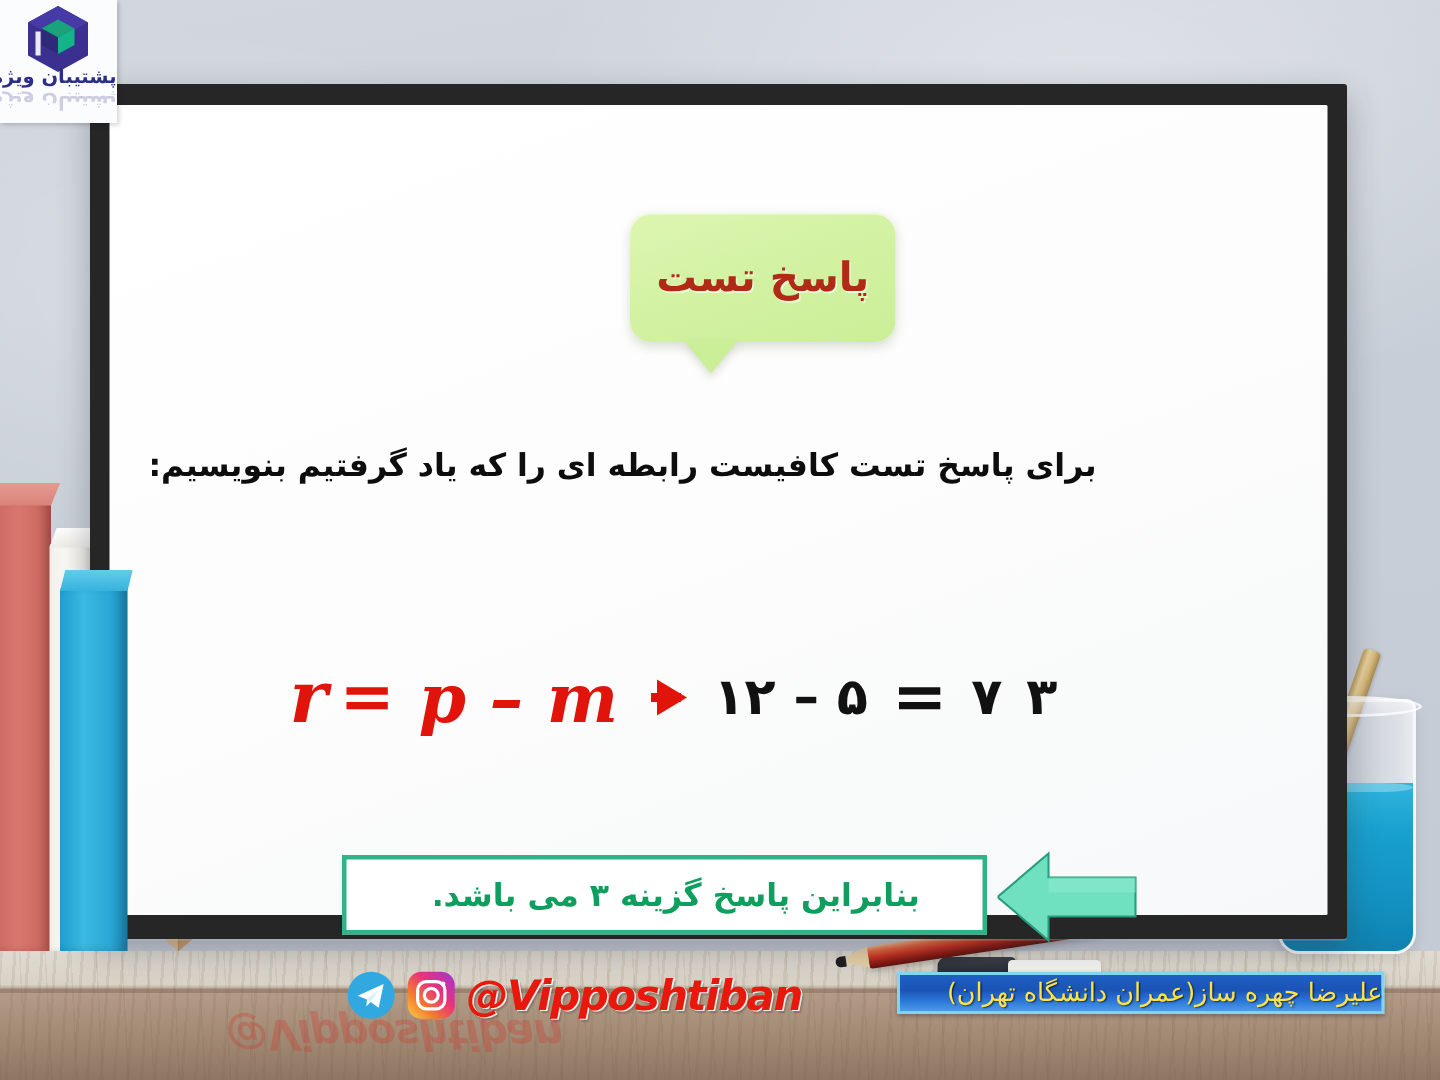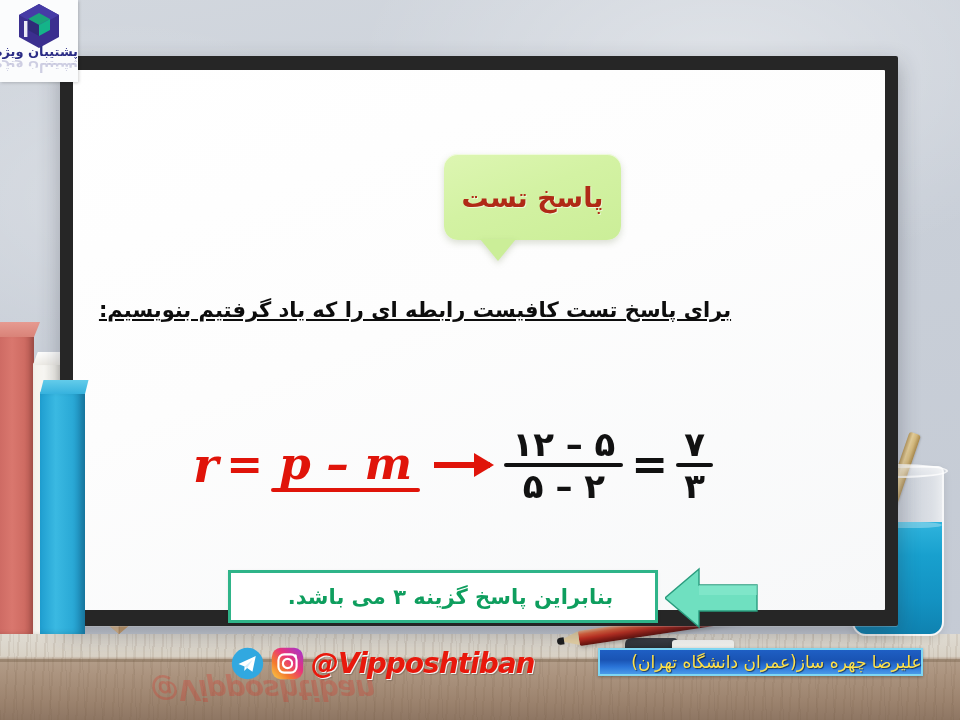--- a/index.html
+++ b/index.html
@@ -67,25 +67,24 @@
   }
   .logo-refl {
     position: absolute; left: 0; right: 0; top: 60px;
     text-align: center; font-size: 13px; font-weight: bold;
     color: rgba(44,45,134,.22); white-space: nowrap;
     transform: scaleY(-1);
   }
 
   
   .callout {
-    position: absolute; left: 347px; top: 84px; width: 177px; height: 86px;
+    position: absolute; left: 347px; top: 72px; width: 177px; height: 86px;
     background: linear-gradient(160deg, #ddf6b2 0%, #d3f2a3 45%, #cbee98 100%);
     border-radius: 14px;
     box-shadow: 0 3px 7px rgba(90,110,60,.22), inset 0 1px 0 rgba(255,255,255,.6);
-    margin-left: 24px;
   }
   .callout-tail {
     position: absolute; left: 36px; top: 85px; width: 0; height: 0;
     border-left: 18px solid transparent;
     border-right: 18px solid transparent;
     border-top: 22px solid #cbee98;
     filter: drop-shadow(0 3px 3px rgba(90,110,60,.22));
   }
   .callout-label {
     position: absolute; inset: 0;
@@ -94,39 +93,38 @@
     text-shadow: 1px 1px 0 rgba(255,255,255,.55);
     direction: rtl;
   }
 
   
   .prompt {
     position: absolute; right: 150px; top: 228px; width: 640px;
     text-align: center; direction: rtl;
     font-size: 21px; font-weight: bold; color: #0d0d0d;
     letter-spacing: -.2px;
-    text-decoration: underline;
   }
 
   
   .formula {
     position: absolute; left: 120px; top: 330px; width: 520px; height: 130px;
     display: flex; align-items: center; justify-content: flex-start;
     direction: ltr; gap: 4px;
   }
   .sym {
     font-family: "DejaVu Serif", "Liberation Serif", serif;
     font-style: italic; font-weight: bold; line-height: 1;
   }
   .red { color: #e0140a; }
   .blk { color: #111111; }
   .lhs { font-size: 48px; }
   .eq  { font-size: 44px; margin: 0 4px; }
 
-  .frac { display: inline-flex; flex-direction: column; align-items: center; }
+  .frac { display: inline-flex; flex-direction: row; align-items: center; }
   .frac .num, .frac .den { padding: 2px 8px; white-space: nowrap; }
   .frac .bar { height: 4px; width: 100%; border-radius: 2px; }
   .bar-red { background: #e0140a; }
   .bar-blk { background: #111111; }
   .f-red .num, .f-red .den { font-size: 45px; color: #e0140a; }
   .f-blk .num, .f-blk .den {
     font-size: 34px; color: #111111; font-style: normal;
     font-family: "DejaVu Sans", sans-serif; font-weight: bold;
     letter-spacing: 2px;
   }
@@ -364,21 +362,20 @@
         <span class="frac f-red sym">
           <span class="num">p – m</span>
           <span class="bar bar-red"></span>
         </span>
 
         <span class="arrow-red"></span>
 
         <span class="frac f-blk sym">
           <span class="num">۱۲ – ۵</span>
           <span class="bar bar-blk"></span>
-          <span class="den">۵ – ۲</span>
         </span>
 
         <span class="sym eq blk">=</span>
 
         <span class="frac f-blk sym">
           <span class="num">۷</span>
           <span class="bar bar-blk"></span>
           <span class="den">۳</span>
         </span>
       </div>

